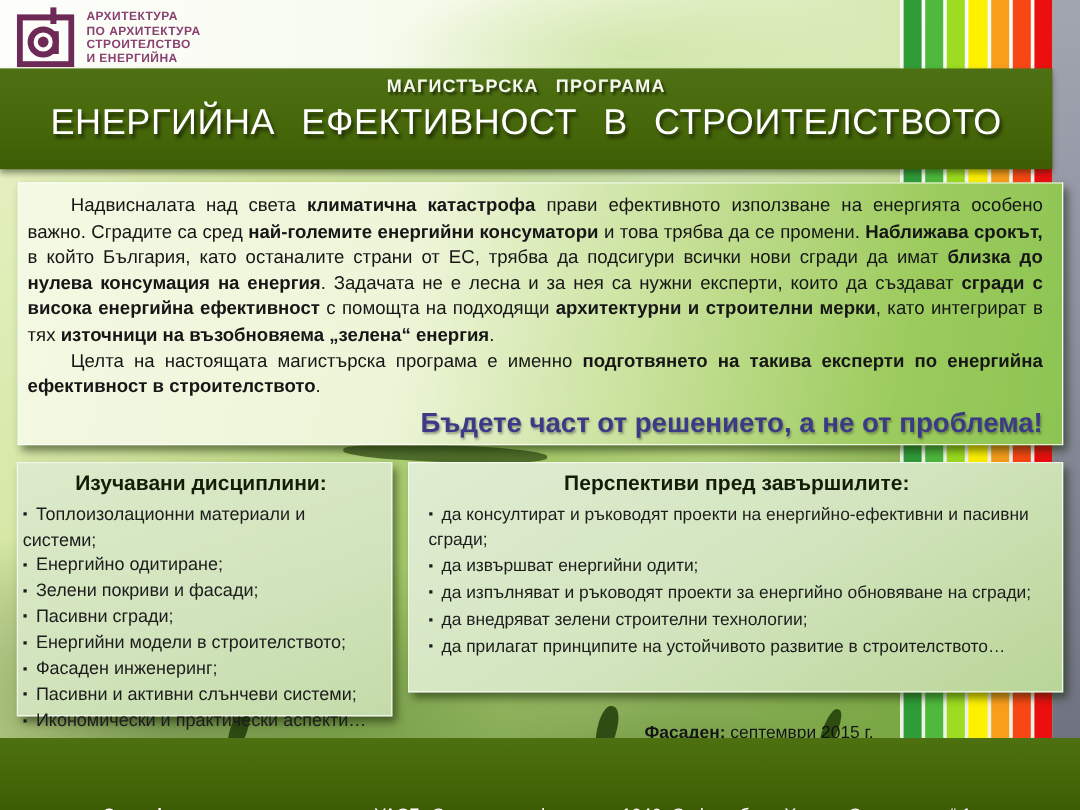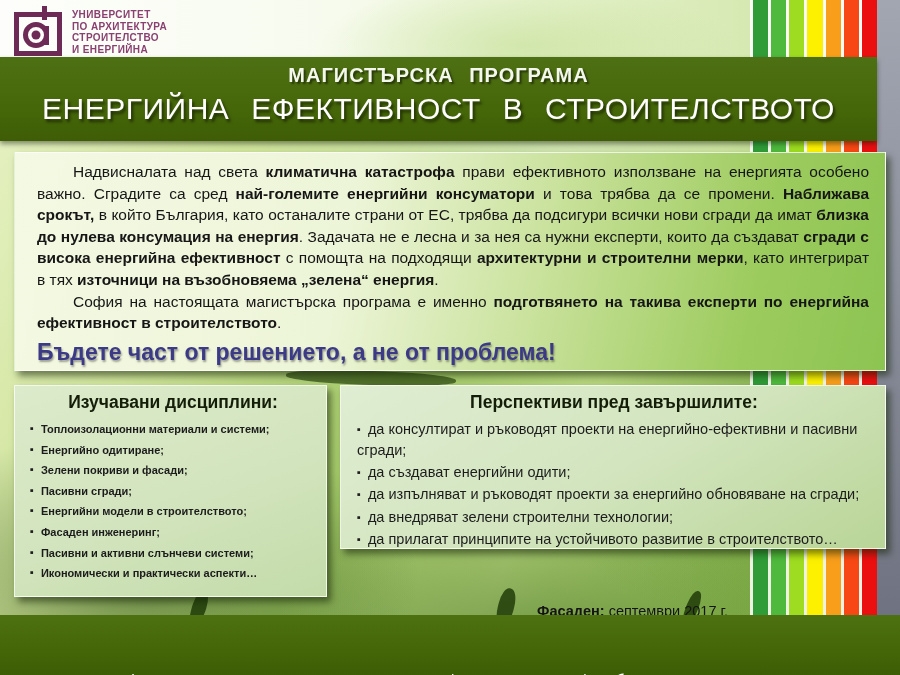--- a/index.html
+++ b/index.html
@@ -35,44 +35,44 @@
       radial-gradient(ellipse 300px 90px at 70% 80%, rgba(190,220,140,0.55), rgba(190,220,140,0) 70%),
       linear-gradient(90deg,#fdfefb 0%, #f7fbee 45%, #e6f2cc 75%, #d6e9b2 100%); }
   .logo-wrap { position:absolute; left:14px; top:6px; width:48px; height:50px; }
   .uni-name { position:absolute; left:72px; top:9px; color:#8a4070; font-weight:bold;
     font-size:10px; line-height:11.5px; letter-spacing:.4px; }
 
   
   .banner { position:absolute; left:0; top:57px; width:877px; height:84px; z-index:2;
     background:linear-gradient(180deg,#4e7014 0%, #466709 60%, #3e5d06 100%);
     box-shadow:0 3px 5px rgba(10,20,0,0.45); text-align:center; color:#fff; }
-  .banner-sub { margin-top:7px; font-size:20px; font-weight:bold; letter-spacing:1px;
+  .banner-sub { margin-top:7px; font-size:15px; font-weight:bold; letter-spacing:1px;
     word-spacing:9px; color:#f4f8ec; text-shadow:2px 2px 2px rgba(0,0,0,0.5); }
   .banner-title { margin-top:5px; font-size:30px; font-weight:normal; letter-spacing:.5px;
     word-spacing:13px; text-shadow:2px 3px 3px rgba(0,0,0,0.55); }
 
   
   .box { position:absolute; z-index:2; border:1px solid rgba(255,255,255,0.75);
     box-shadow:4px 5px 7px rgba(18,32,4,0.55); }
-  .intro-box { left:14px; top:152px; width:872px; height:219px; padding:8px 16px 4px 22px;
+  .intro-box { left:14px; top:152px; width:872px; height:219px; padding:8px 16px 4px 8px;
     background:linear-gradient(102deg,#f4f9e3 0%, #edf5d8 38%, #c6e097 62%, #9ccb5d 84%, #8cc452 100%); }
   .intro-box p { font-size:15.5px; line-height:21.6px; color:#161616; text-align:justify;
     text-indent:36px; }
   .b { font-weight:bold; }
-  .slogan { margin-top:5px; text-align:left; font-size:23px; font-weight:bold;
+  .slogan { margin-top:5px; text-align:right; font-size:23px; font-weight:bold;
     color:#3c3a86; text-shadow:1px 2px 2px rgba(45,45,45,0.45); }
 
-  .col-box-left { left:14px; top:385px; width:313px; height:212px; padding:6px 10px 0 15px;
+  .col-box-left { left:14px; top:385px; width:313px; height:212px; padding:6px 10px 0 4px;
     background:linear-gradient(160deg,#dcebcb 0%, #d2e4bd 55%, #c3dba9 100%); }
-  .col-box-right { left:340px; top:385px; width:546px; height:164px; padding:6px 14px 0 16px;
+  .col-box-right { left:340px; top:385px; width:546px; height:192px; padding:6px 14px 0 16px;
     background:linear-gradient(150deg,#dfedd2 0%, #d3e5bf 50%, #b9d597 100%); }
   .col-title { text-align:center; font-size:17.5px; font-weight:bold; color:#141d08;
     margin-bottom:6px; }
   ul.bullets { list-style:none; }
-  .col-box-left ul.bullets li { font-size:11px; line-height:20.6px; color:#1c1c1c;font-weight:bold; }
+  .col-box-left ul.bullets li { font-size:15px; line-height:20.6px; color:#1c1c1c; }
   .col-box-right ul.bullets li { font-size:14.5px; line-height:20.4px; color:#1c1c1c; margin-bottom:1px; }
   ul.bullets li::before { content:"▪"; font-size:11px; margin-right:7px; position:relative; top:-1px; color:#1c1c1c; }
 
   .schedule { position:absolute; left:196px; top:168px; font-size:14.5px; line-height:23px;
     color:#141414; white-space:pre-wrap; }
 
   
   .footer { position:absolute; left:0; top:615px; width:900px; height:60px; z-index:3;
     background:linear-gradient(180deg,#4d7011 0%, #456708 55%, #3d5d05 100%);
     color:#fff; text-align:center; font-size:15px; line-height:23px; padding-top:7px;
@@ -103,35 +103,35 @@
     <div class="logo-wrap">
       <svg width="48" height="50" viewBox="0 0 48 50">
         <rect x="28" y="0" width="5" height="14" fill="#6d2a56"></rect>
         <rect x="2.5" y="8.5" width="43" height="39" fill="none" stroke="#6d2a56" stroke-width="5"></rect>
         <circle cx="22" cy="29" r="10.5" fill="none" stroke="#6d2a56" stroke-width="5"></circle>
         <circle cx="22" cy="29" r="4.5" fill="#6d2a56"></circle>
         <rect x="30" y="20" width="5" height="19" fill="#6d2a56"></rect>
       </svg>
     </div>
     <div class="uni-name">
-      <div>УНИВЕРСИТЕТ</div>
+      <div>АРХИТЕКТУРА</div>
       <div>ПО АРХИТЕКТУРА</div>
       <div>СТРОИТЕЛСТВО</div>
       <div>И ЕНЕРГИЙНА</div>
     </div>
   </div>
 
   <div class="banner">
     <div class="banner-sub">МАГИСТЪРСКА ПРОГРАМА</div>
     <div class="banner-title">ЕНЕРГИЙНА ЕФЕКТИВНОСТ В СТРОИТЕЛСТВОТО</div>
   </div>
 
   <div class="box intro-box">
     <p><span>Надвисналата над света </span><span class="b">климатична катастрофа</span><span> прави ефективното използване на енергията особено важно. Сградите са сред </span><span class="b">най-големите енергийни консуматори</span><span> и това трябва да се промени. </span><span class="b">Наближава срокът,</span><span> в който България, като останалите страни от ЕС, трябва да подсигури всички нови сгради да имат </span><span class="b">близка до нулева консумация на енергия</span><span>. Задачата не е лесна и за нея са нужни експерти, които да създават </span><span class="b">сгради с висока енергийна ефективност</span><span> с помощта на подходящи </span><span class="b">архитектурни и строителни мерки</span><span>, като интегрират в тях </span><span class="b">източници на възобновяема „зелена“ енергия</span><span>.</span></p>
-    <p><span>София на настоящата магистърска програма е именно </span><span class="b">подготвянето на такива експерти по енергийна ефективност в строителството</span><span>.</span></p>
+    <p><span>Целта на настоящата магистърска програма е именно </span><span class="b">подготвянето на такива експерти по енергийна ефективност в строителството</span><span>.</span></p>
     <div class="slogan">Бъдете част от решението, а не от проблема!</div>
   </div>
 
   <div class="box col-box-left">
     <div class="col-title">Изучавани дисциплини:</div>
     <ul class="bullets">
         <li>Топлоизолационни материали и системи;</li>
         <li>Енергийно одитиране;</li>
         <li>Зелени покриви и фасади;</li>
         <li>Пасивни сгради;</li>
@@ -139,27 +139,27 @@
         <li>Фасаден инженеринг;</li>
         <li>Пасивни и активни слънчеви системи;</li>
         <li>Икономически и практически аспекти…</li>
       </ul>
   </div>
 
   <div class="box col-box-right">
     <div class="col-title">Перспективи пред завършилите:</div>
     <ul class="bullets">
         <li>да консултират и ръководят проекти на енергийно-ефективни и пасивни сгради;</li>
-        <li>да създават енергийни одити;</li>
+        <li>да извършват енергийни одити;</li>
         <li>да изпълняват и ръководят проекти за енергийно обновяване на сгради;</li>
         <li>да внедряват зелени строителни технологии;</li>
         <li>да прилагат принципите на устойчивото развитие в строителството…</li>
       </ul>
     <div class="schedule">
-      <div><span class="b">Фасаден:</span><span> септември 2017 г.</span></div>
+      <div><span class="b">Фасаден:</span><span> септември 2015 г.</span></div>
       <div><span class="b">Продължителност</span><span>: 1.5 години</span></div>
     </div>
   </div>
 
   <div class="footer">
     <div><span class="b">За информация и записване:</span><span>  УАСГ,  Строителен факултет, 1046  София, бул. „Христо Смирненски“ 1,</span></div>
     
   </div>
 
 </div>

